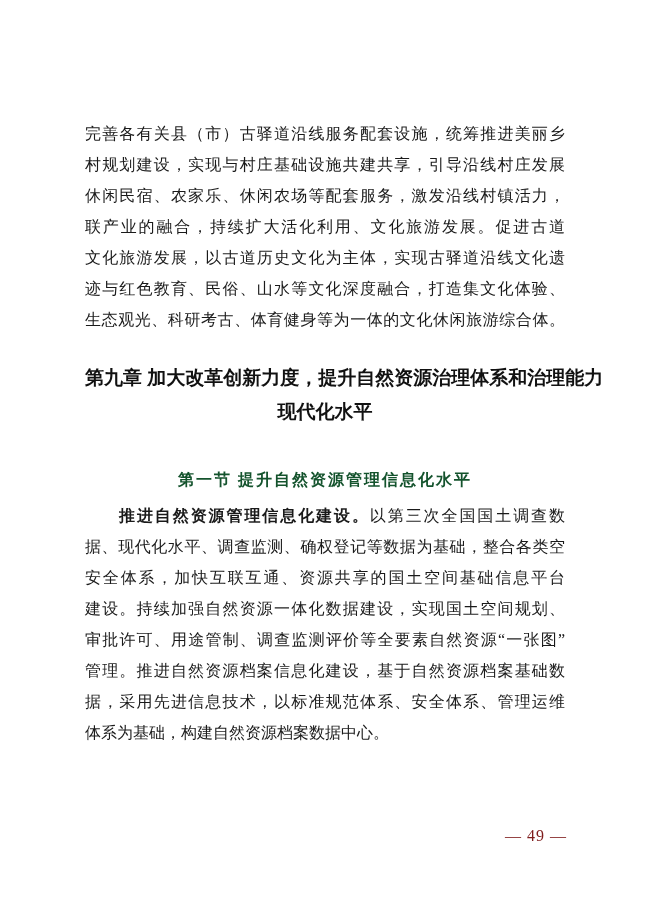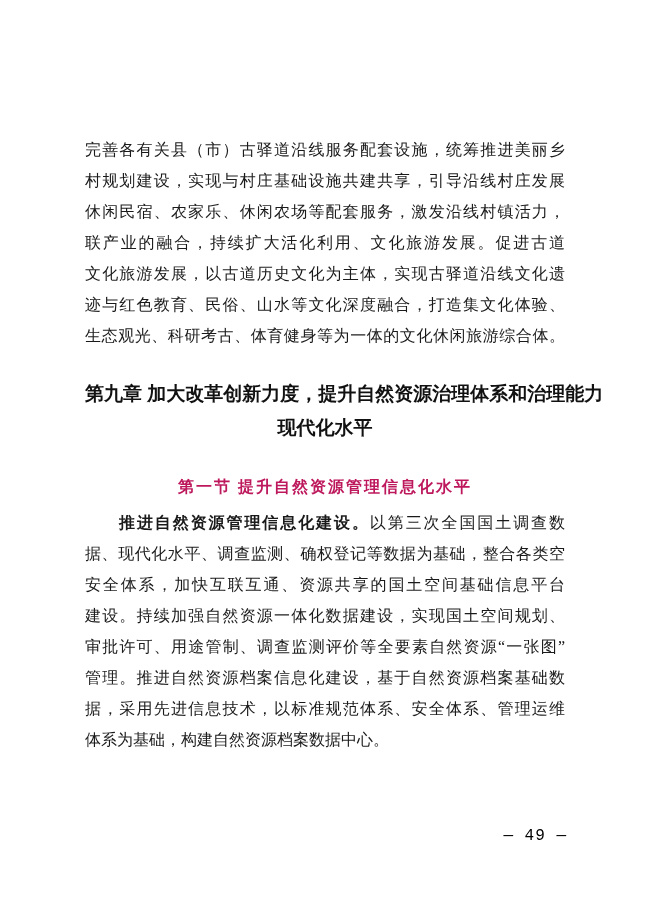--- a/index.html
+++ b/index.html
@@ -13,21 +13,21 @@
     height: 919px;
     margin: 0 auto;
     background: #ffffff;
     overflow: hidden;
     font-family: "Liberation Serif", "DejaVu Serif", serif;
     color: #1a1a1a;
   }
   .content {
     position: absolute;
     left: 85px;
-    top: 16px;
+    top: 0;
     width: 480px;
   }
   .para {
     margin: 0;
     padding: 0;
   }
   .para-1 {
     margin-top: 118px;
   }
   .para-2 {
@@ -63,40 +63,40 @@
     color: #111111;
   }
   .chapter .ch-line {
     display: block;
     height: 34px;
     line-height: 34px;
     text-align: center;
     white-space: nowrap;
   }
   .section {
-    margin: 30px 0 0 0;
+    margin: 39px 0 0 0;
     padding: 0;
     height: 24px;
     line-height: 24px;
     font-size: 16px;
     font-weight: bold;
     text-align: center;
     letter-spacing: 2px;
     white-space: nowrap;
-    color: #be185d;
+    color: #14532d;
   }
   .footer {
     position: absolute;
     top: 826px;
     right: 83px;
     font-size: 16px;
     line-height: 20px;
     letter-spacing: 1px;
-    color: #000000;
-    font-family: Liberation Mono, monospace;
+    color: #7f1d1d;
+    font-family: Liberation Serif, serif;
     text-align: center;
   }
 </style>
 </head>
 <body>
 
 <div class="page">
   <div class="content">
 
     <p class="para para-1">

